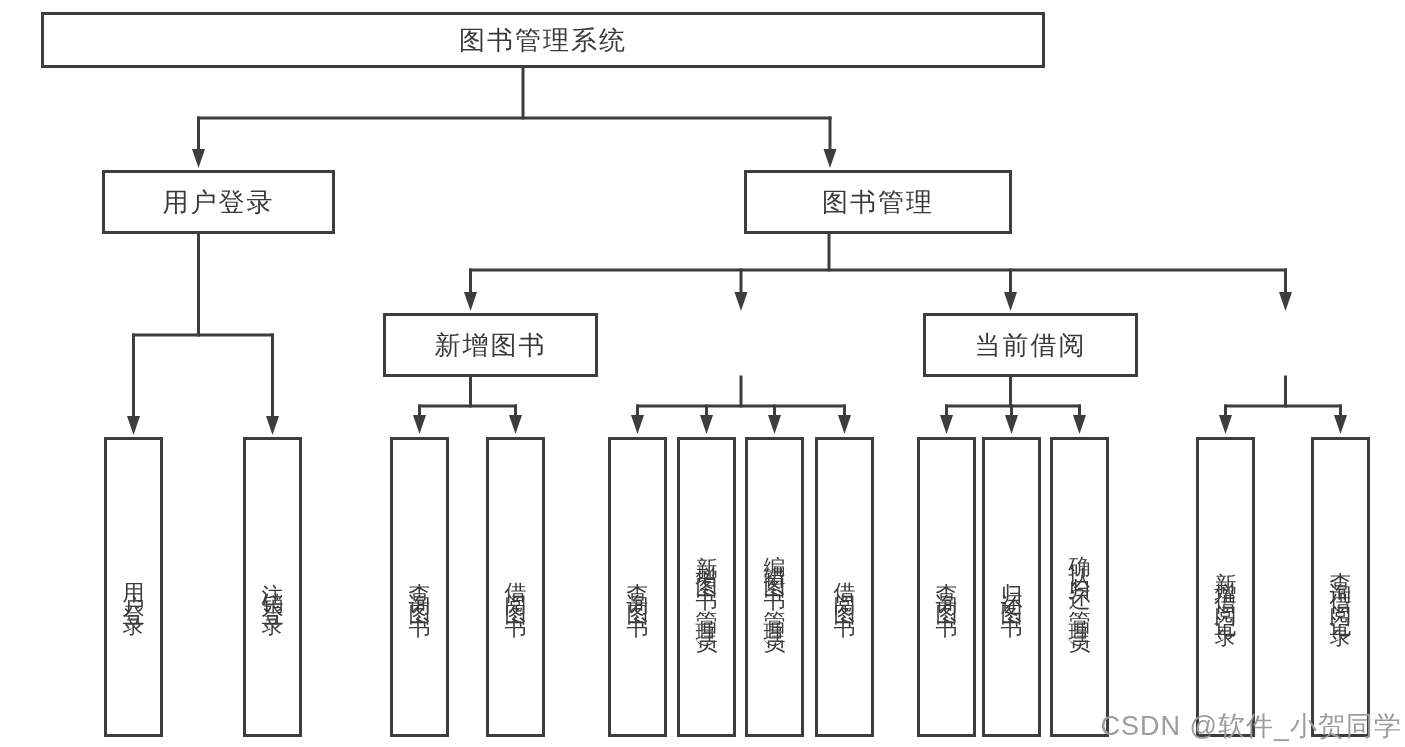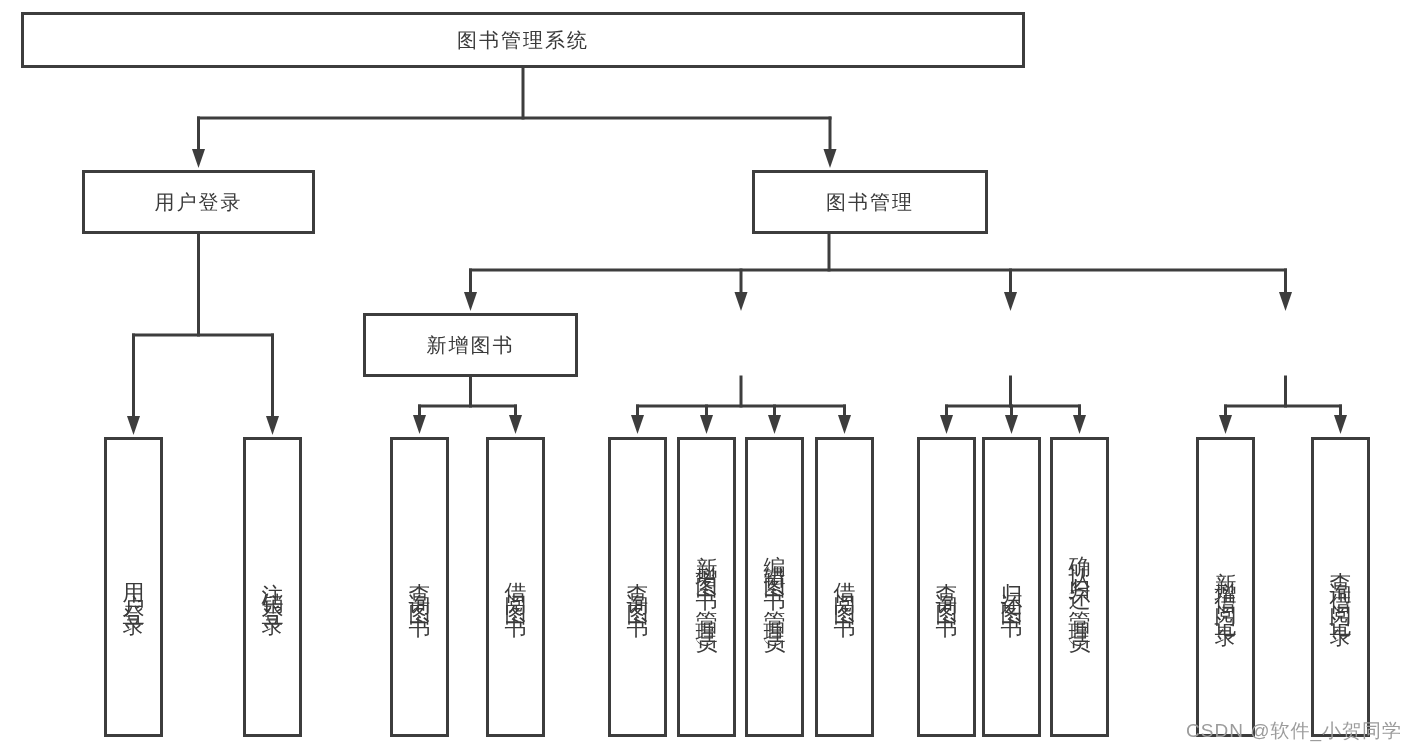--- a/index.html
+++ b/index.html
@@ -18,31 +18,31 @@
     overflow:hidden;
   }
   .stage svg{position:absolute;left:0;top:0;z-index:0;color:var(--line);}
   .node{
     position:absolute;z-index:1;
     background:var(--box-bg);
     border:3px solid var(--line);
     color:var(--text);
     display:flex;align-items:center;justify-content:center;
   }
-  .hnode{font-size:20px;letter-spacing:2px;}
+  .hnode{font-size:26px;letter-spacing:2px;margin-left:20px;}
   .vnode{
     top:437px;height:300px;width:59px;
     writing-mode:vertical-rl;
     font-size:22px;letter-spacing:11px;
     line-height:1;
   }
   .watermark{
     position:absolute;z-index:5;
     right:3px;bottom:3px;
-    font-size:19px;letter-spacing:1px;
+    font-size:27px;letter-spacing:1px;
     color:var(--watermark);
   }
 </style>
 </head>
 <body>
 
 <div class="stage">
 
   <svg width="1405" height="747" viewBox="0 0 1405 747" fill="none" aria-hidden="true">
       <line x1="198.5" y1="118" x2="830" y2="118" stroke="currentColor" stroke-width="3" stroke-linecap="square"></line>
@@ -95,23 +95,24 @@
       <polygon points="1079.5,434 1073,415 1086,415" fill="currentColor"></polygon>
       <line x1="1225.5" y1="406" x2="1225.5" y2="420" stroke="currentColor" stroke-width="3" stroke-linecap="square"></line>
       <polygon points="1225.5,434 1219,415 1232,415" fill="currentColor"></polygon>
       <line x1="1340.5" y1="406" x2="1340.5" y2="420" stroke="currentColor" stroke-width="3" stroke-linecap="square"></line>
       <polygon points="1340.5,434 1334,415 1347,415" fill="currentColor"></polygon>
     </svg>
 
   <div class="node hnode" style="left:21px;top:12px;width:1004px;height:56px;">图书管理系统</div>
 
   <div class="node hnode" style="left:82px;top:170px;width:233px;height:64px;">用户登录</div>
-  <div class="node hnode" style="left:752px;top:170px;width:236px;height:64px;">图书管理</div>
+  <div class="node hnode" style="left:724px;top:170px;width:268px;height:64px;">图书管理</div>
 
   <div class="node hnode" style="left:363px;top:313px;width:215px;height:64px;">新增图书</div>
+  <div class="node hnode" style="left:903px;top:313px;width:215px;height:64px;">当前借阅</div>
 
   <div class="node vnode" style="left:104px;">用户登录</div>
   <div class="node vnode" style="left:243px;">注销登录</div>
 
   <div class="node vnode" style="left:390px;">查询图书</div>
   <div class="node vnode" style="left:486px;">借阅图书</div>
 
   <div class="node vnode" style="left:608px;">查询图书</div>
   <div class="node vnode" style="left:677px;">新增图书（管理员）</div>
   <div class="node vnode" style="left:745px;">编辑图书（管理员）</div>

